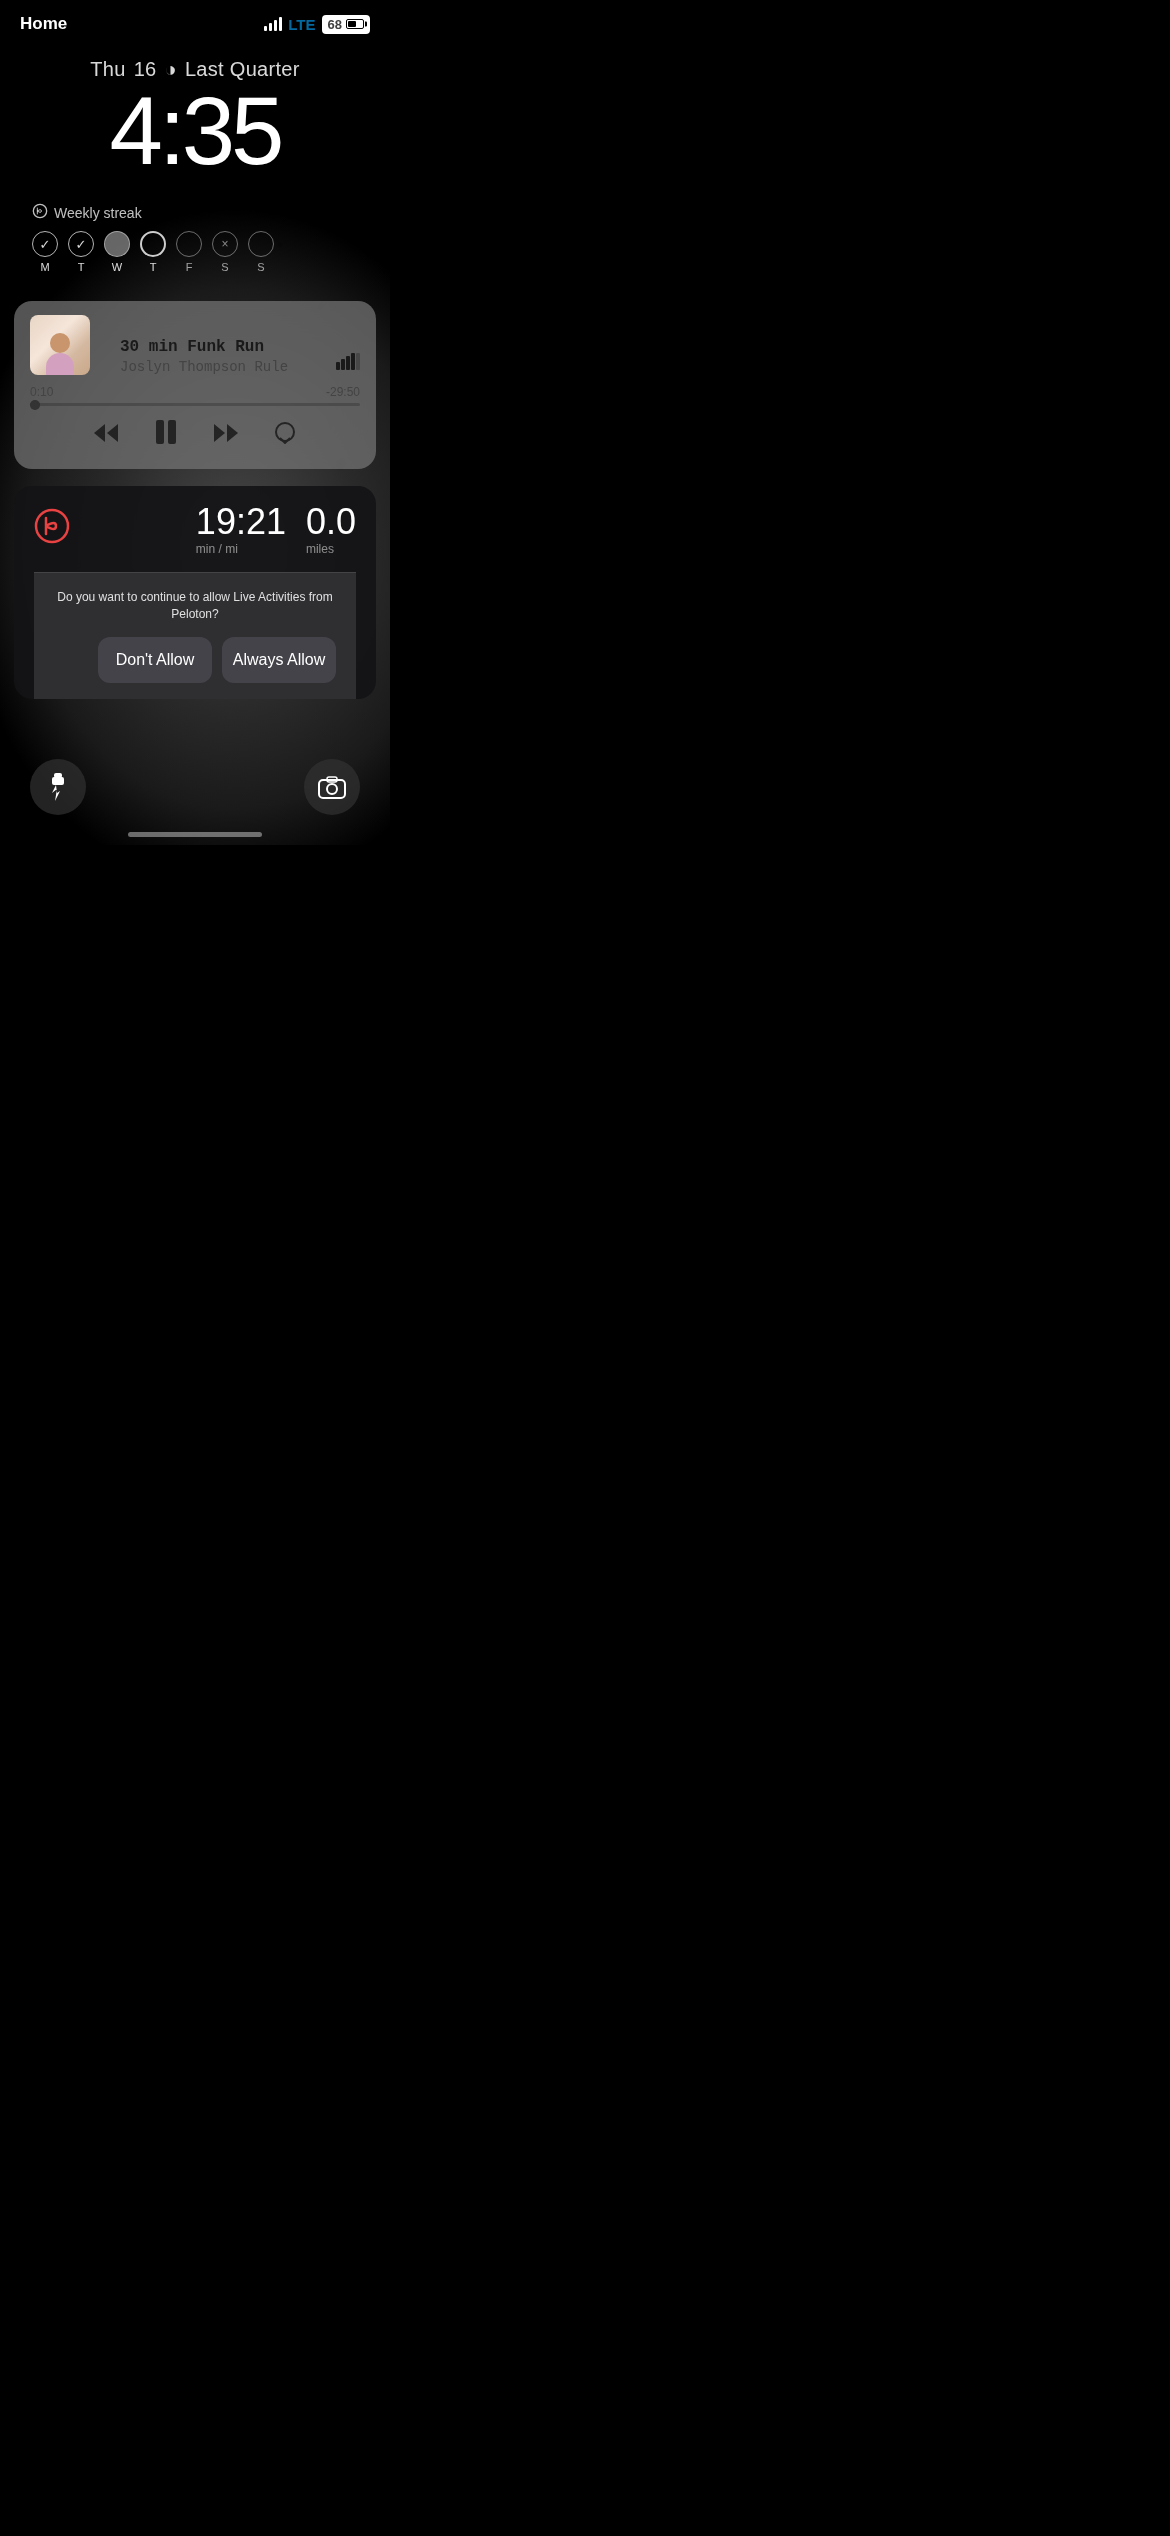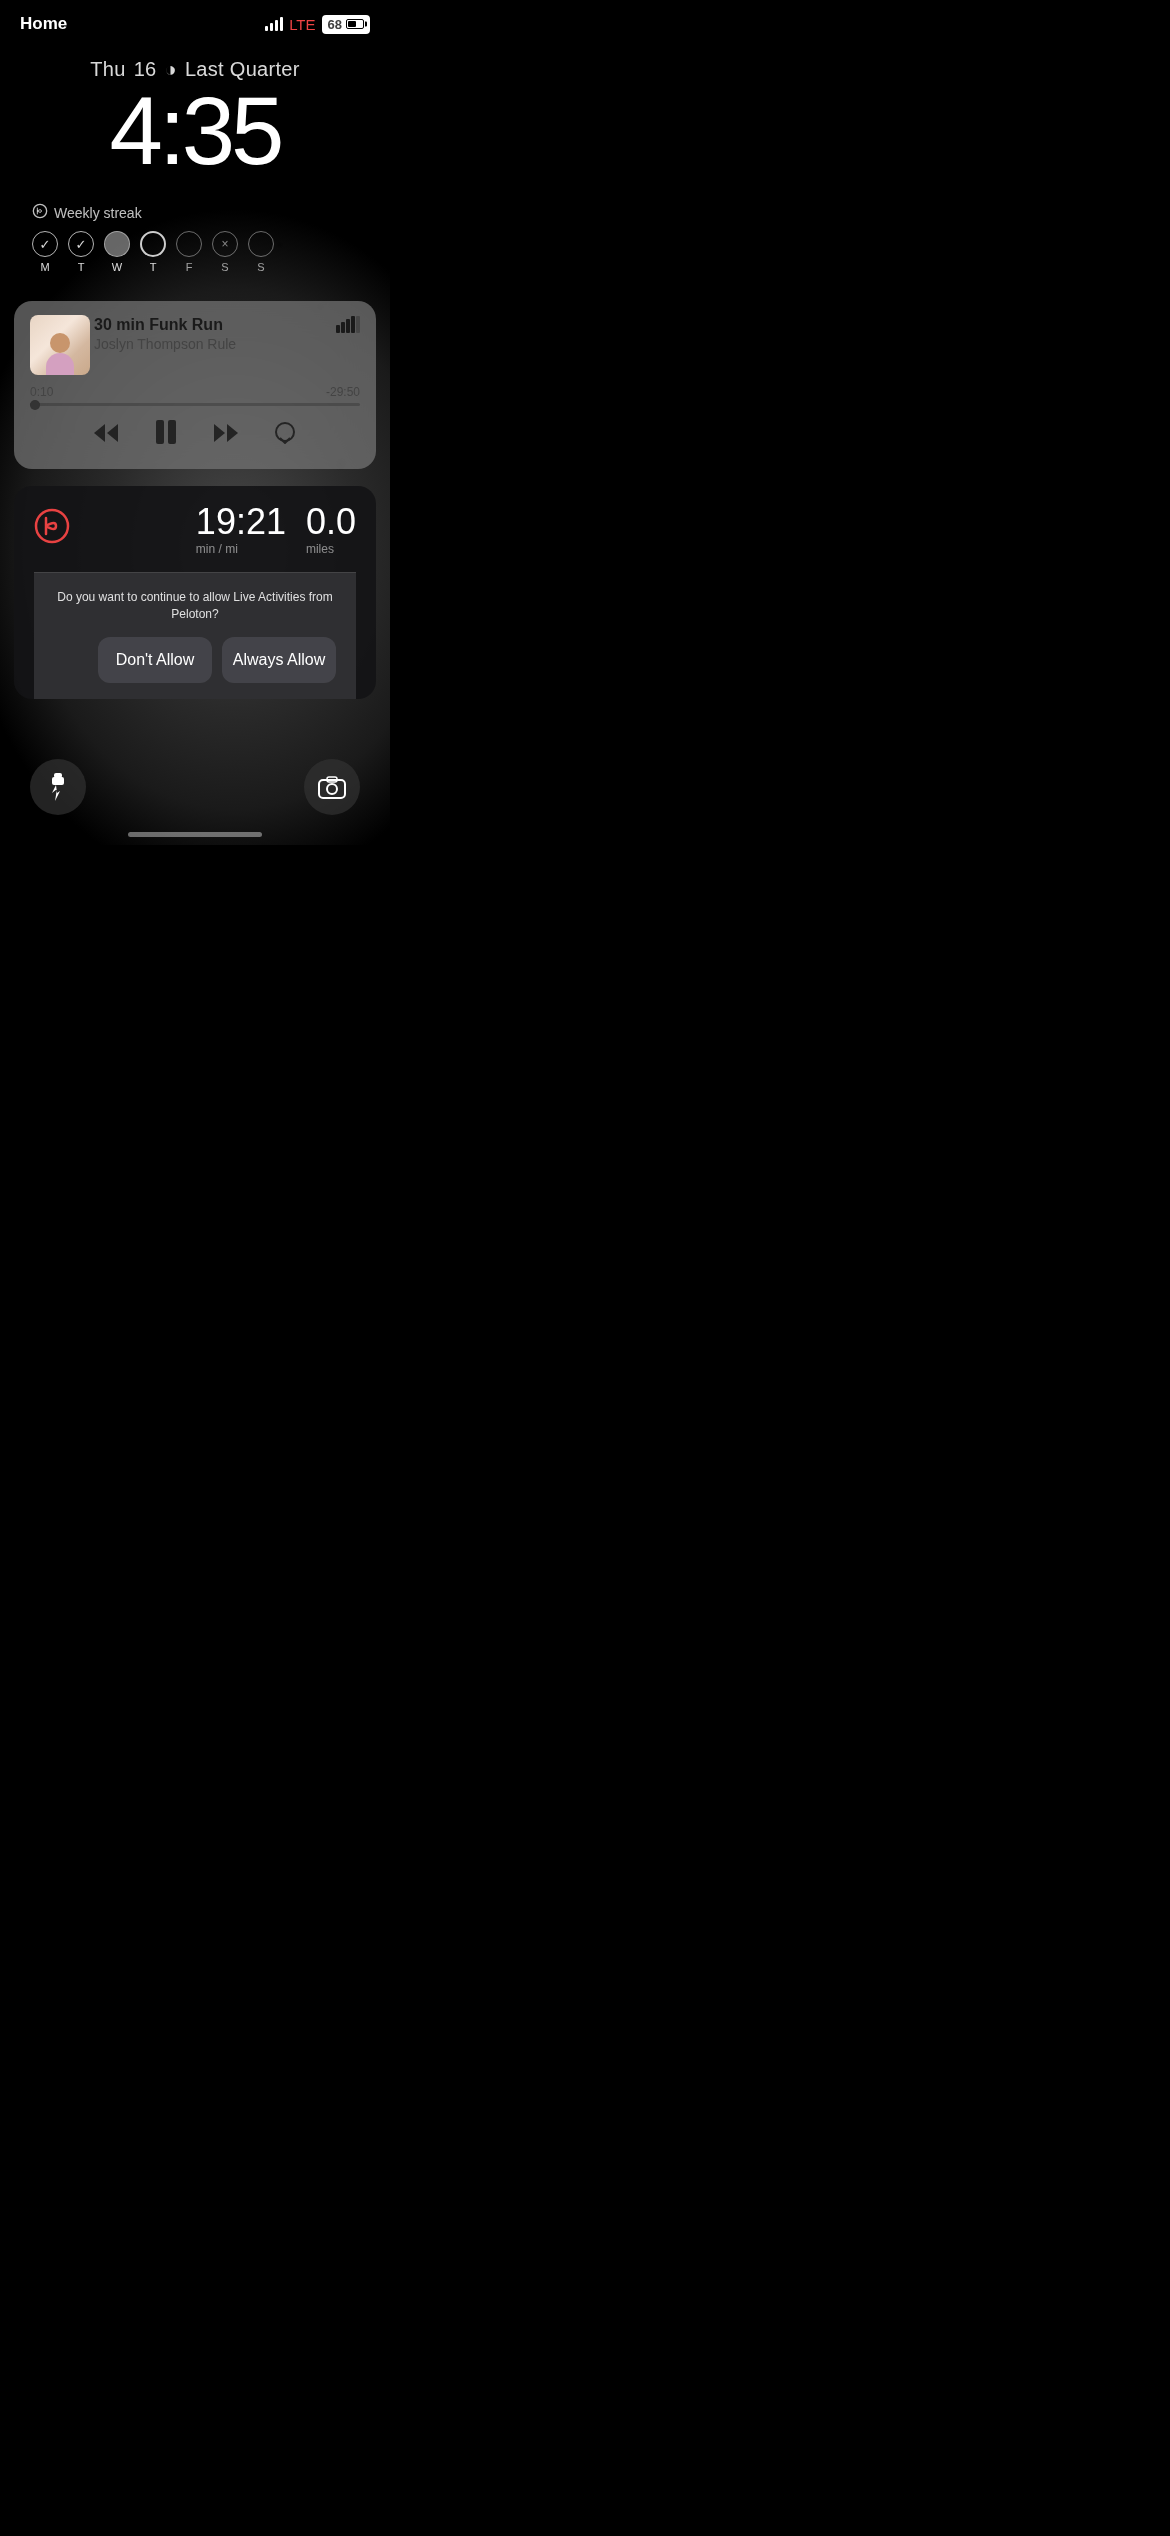--- a/index.html
+++ b/index.html
@@ -69,23 +69,23 @@
       align-items: flex-end;
       gap: 2px;
     }
 
     .signal-bar {
       background: #fff;
       border-radius: 1px;
     }
 
     .status-lte {
-      color: #ef4444;
+      color: #0369a1;
       font-size: 15px;
-      font-weight: 400;
+      font-weight: 700;
     }
 
     .battery-container {
       display: flex;
       align-items: center;
       background: #fff;
       border-radius: 4px;
       padding: 2px 6px;
       gap: 4px;
     }
@@ -237,22 +237,23 @@
       margin: 18px 14px 0;
       background: rgba(120, 120, 120, 0.7);
       backdrop-filter: blur(20px);
       -webkit-backdrop-filter: blur(20px);
       border-radius: 18px;
       padding: 14px 16px 16px;
     }
 
     .media-top {
       display: flex;
-      align-items: flex-start;
-      gap: 4px;
+      align-items: flex-end;
+      gap: 30px;
+      font-family: Liberation Mono, monospace;
     }
 
     .media-artwork {
       width: 60px;
       height: 60px;
       border-radius: 8px;
       background: linear-gradient(135deg, #e8d5c4 0%, #f5e6da 40%, #d4b8a0 70%, #c9a88a 100%);
       flex-shrink: 0;
       display: flex;
       align-items: center;

